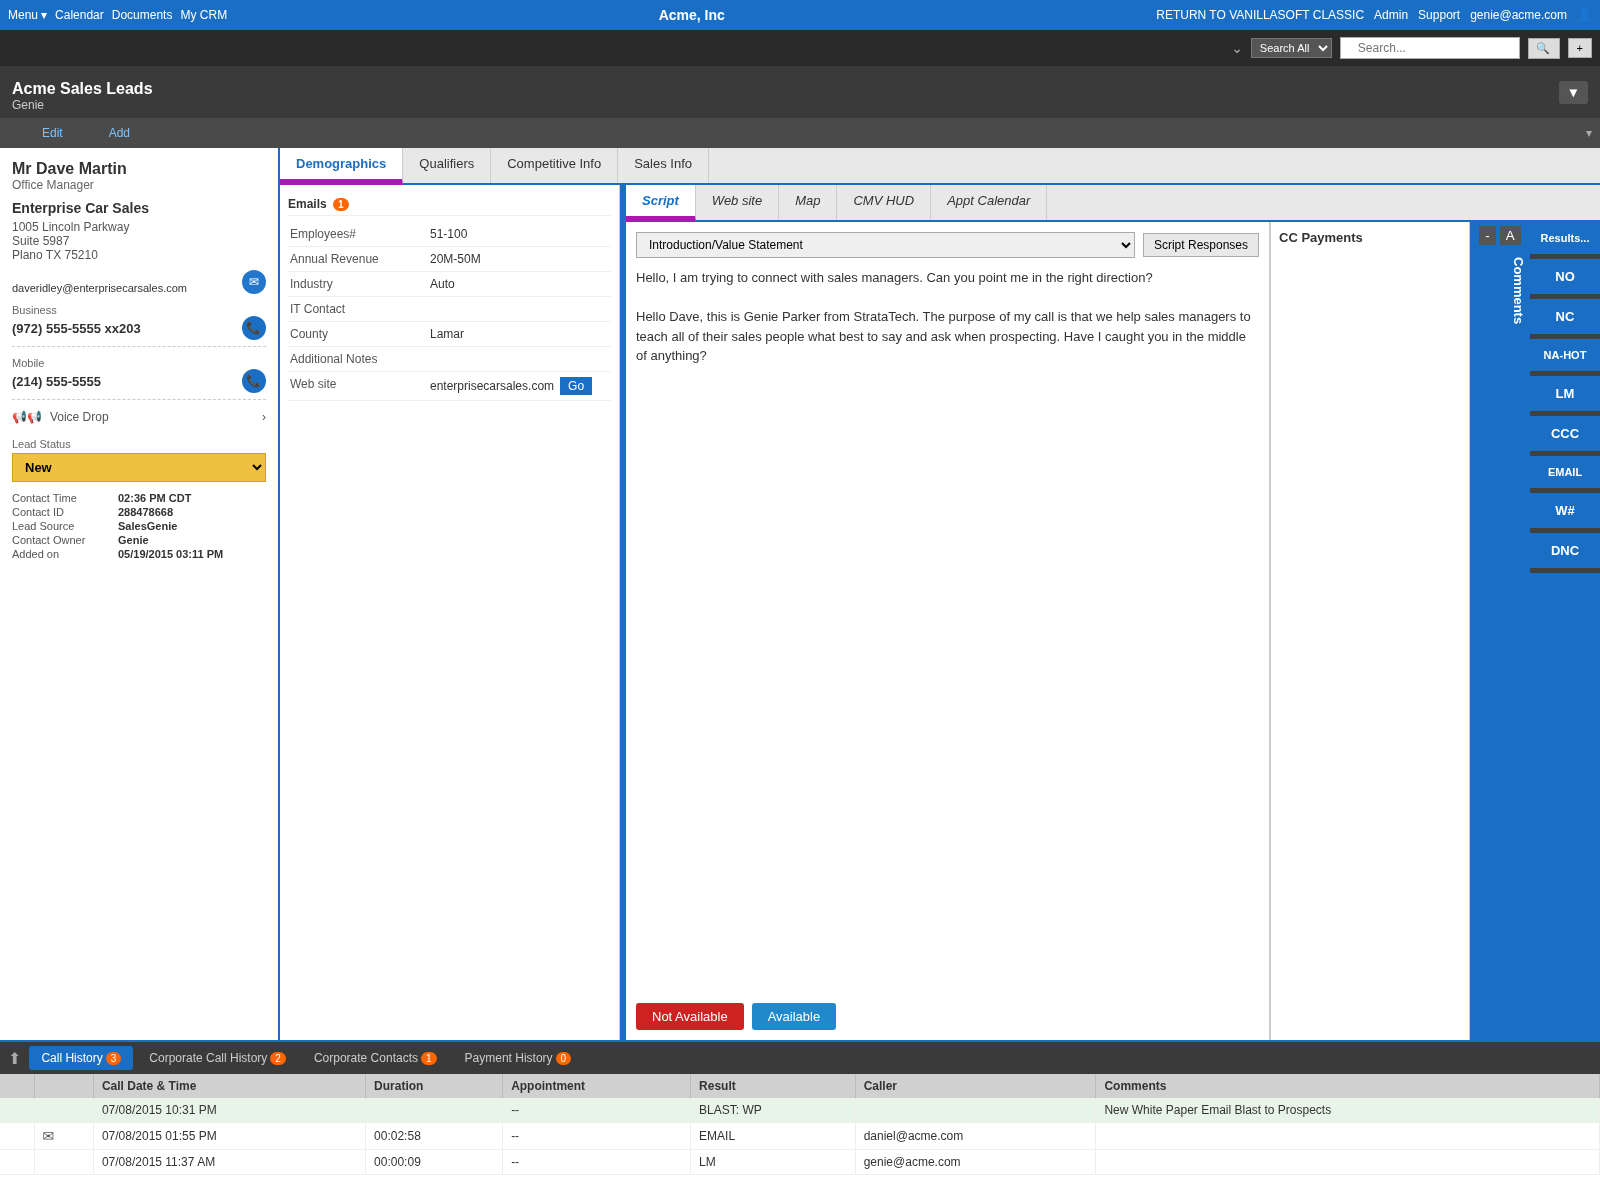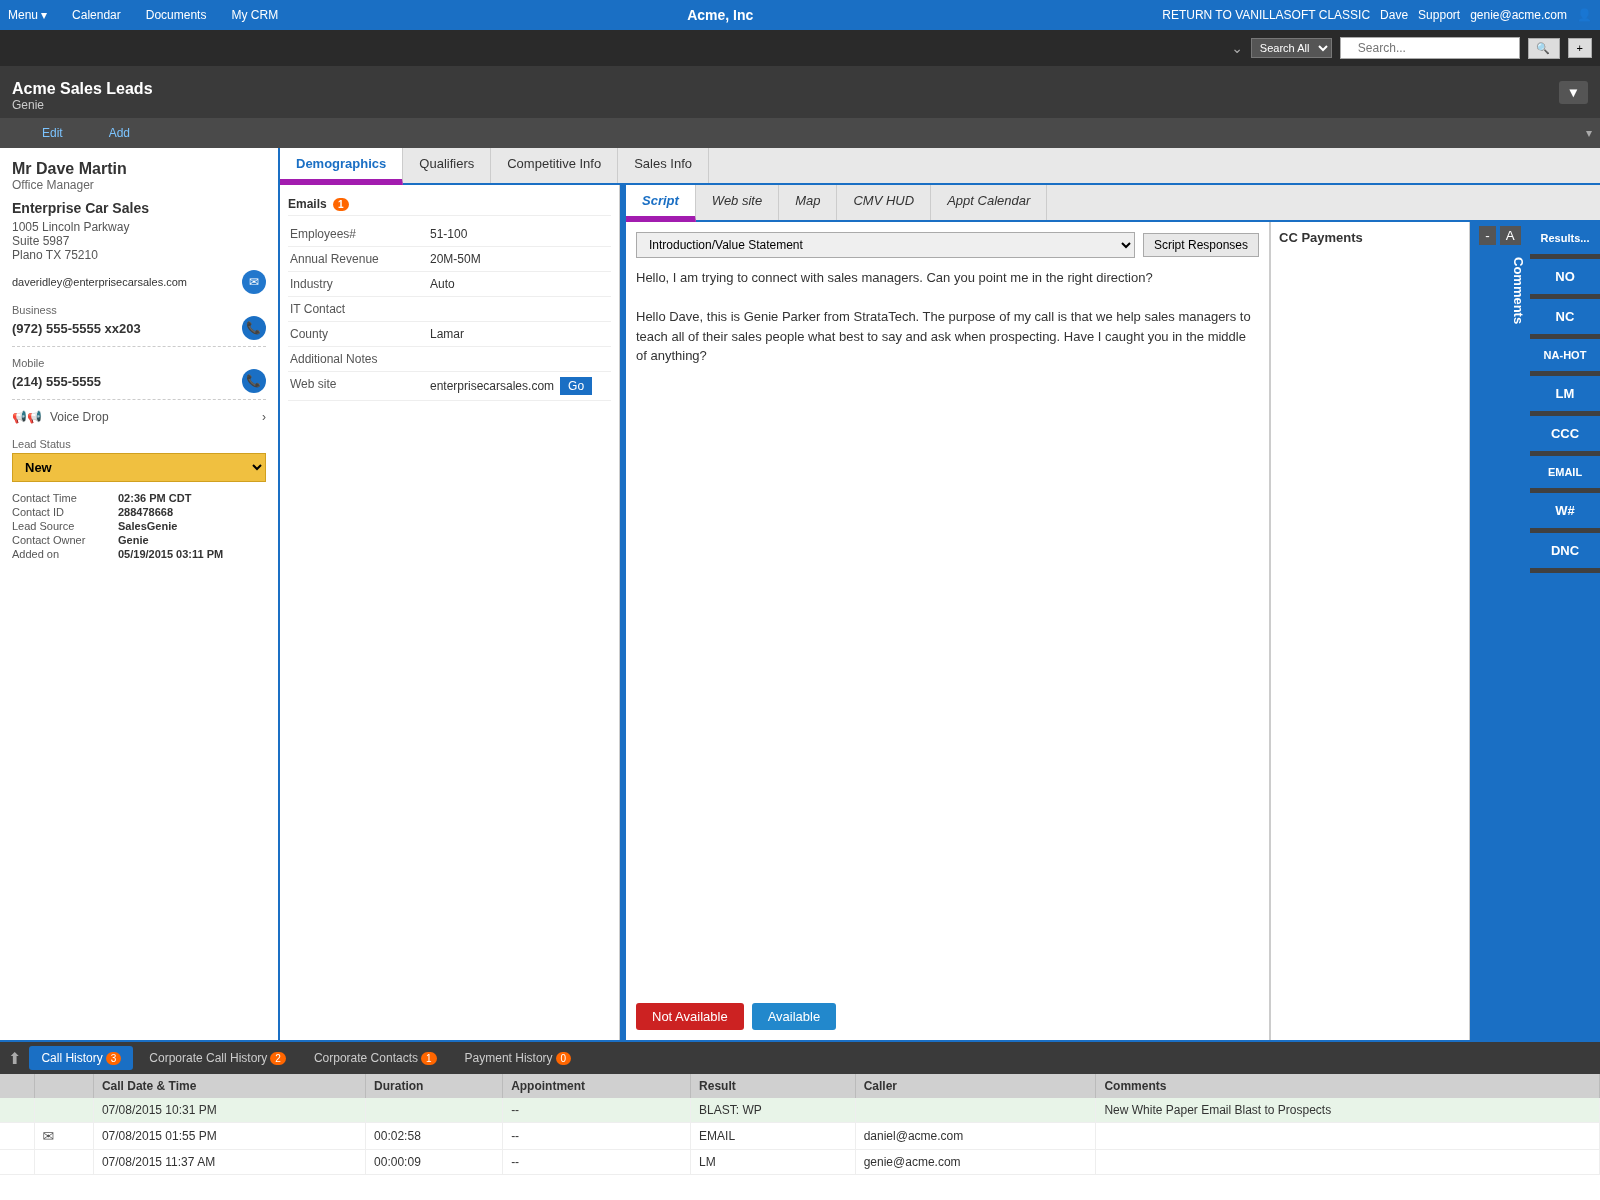--- a/index.html
+++ b/index.html
@@ -8,21 +8,21 @@
     
     .top-nav {
       background: #1a6fc4;
       color: white;
       display: flex;
       align-items: center;
       height: 30px;
       padding: 0 8px;
       justify-content: space-between;
     }
-    .top-nav-left { display: flex; align-items: center; gap: 25px; }
+    .top-nav-left { display: flex; align-items: center; gap: 8px; }
     .top-nav-center { font-size: 14px; font-weight: bold; }
     .top-nav-right { display: flex; align-items: center; gap: 10px; font-size: 12px; }
     .top-nav a, .top-nav span { color: white; text-decoration: none; cursor: pointer; }
     .menu-item { display: flex; align-items: center; gap: 3px; cursor: pointer; }
 
     
     .search-bar {
       background: #2a2a2a;
       height: 36px;
       display: flex;
@@ -97,21 +97,21 @@
       background: white;
       border-right: 2px solid #1a6fc4;
       overflow-y: auto;
       padding: 12px;
       flex-shrink: 0;
     }
     .contact-name { font-size: 16px; font-weight: bold; color: #333; }
     .contact-title { font-size: 12px; color: #666; margin-bottom: 8px; }
     .company-name { font-size: 14px; font-weight: bold; color: #333; margin-bottom: 4px; }
     .address-line { font-size: 12px; color: #555; }
-    .email-row { display: flex; align-items: center; justify-content: space-between; margin-top: 8px; }
+    .email-row { display: flex; align-items: flex-end; justify-content: space-between; margin-top: 8px; }
     .email-text { font-size: 11px; color: #333; }
     .phone-section { margin-top: 10px; }
     .phone-label { font-size: 11px; color: #666; }
     .phone-row { display: flex; align-items: center; justify-content: space-between; }
     .phone-number { font-size: 13px; color: #333; font-weight: bold; }
     .phone-icon { width: 24px; height: 24px; background: #1a6fc4; border-radius: 50%; display: flex; align-items: center; justify-content: center; color: white; font-size: 12px; cursor: pointer; }
     .divider { border-top: 1px dashed #ccc; margin: 6px 0; }
     .voice-drop-row { display: flex; align-items: center; gap: 8px; color: #555; font-size: 12px; padding: 4px 0; cursor: pointer; }
     .lead-status-row { margin-top: 10px; }
     .lead-status-label { font-size: 11px; color: #666; margin-bottom: 3px; }
@@ -346,21 +346,21 @@
       <span>Menu</span>
       <span>▾</span>
     </div>
     <a>Calendar</a>
     <a>Documents</a>
     <a>My CRM</a>
   </div>
   <div class="top-nav-center">Acme, Inc</div>
   <div class="top-nav-right">
     <a>RETURN TO VANILLASOFT CLASSIC</a>
-    <span>Dave</span>
+    <span>Admin</span>
     <span>Support</span>
     <span>genie@acme.com</span>
     <span>👤</span>
   </div>
 </div>
 
 <div class="search-bar">
   <span style="color: #aaa; font-size: 14px;">⌄</span>
   <select>
     <option>Search All</option>

